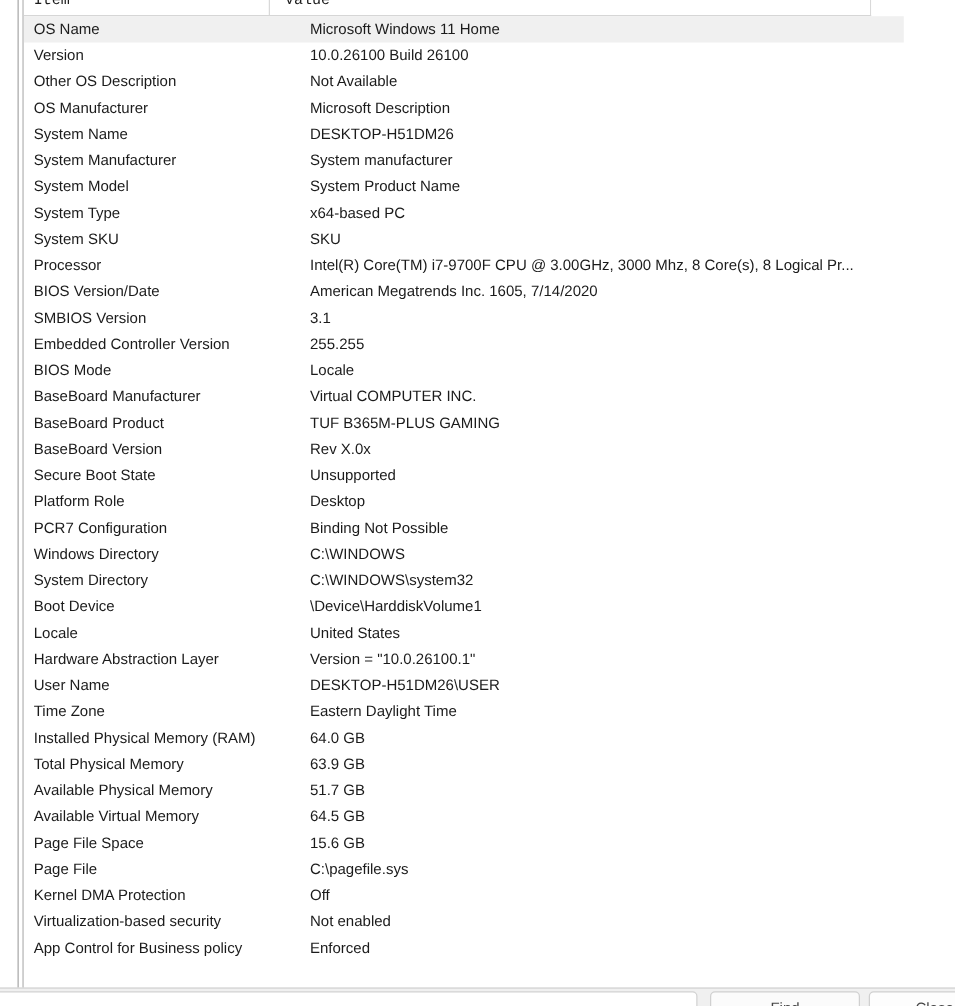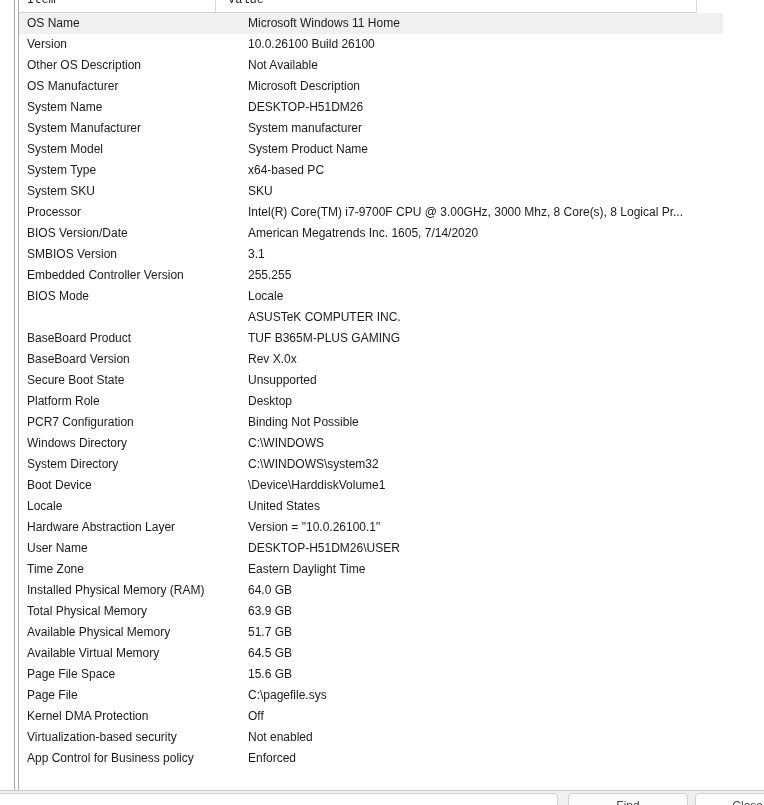--- a/index.html
+++ b/index.html
@@ -115,21 +115,22 @@
       </div>
     <div class="row">
         <span class="item">Embedded Controller Version</span>
         <span class="value">255.255</span>
       </div>
     <div class="row">
         <span class="item">BIOS Mode</span>
         <span class="value">Locale</span>
       </div>
     <div class="row">
-        <span class="value">ASUSTeK COMPUTER INC.</span>
+        <span class="item">BaseBoard Manufacturer</span>
+        <span class="value">Virtual COMPUTER INC.</span>
       </div>
     <div class="row">
         <span class="item">BaseBoard Product</span>
         <span class="value">TUF B365M-PLUS GAMING</span>
       </div>
     <div class="row">
         <span class="item">BaseBoard Version</span>
         <span class="value">Rev X.0x</span>
       </div>
     <div class="row">

